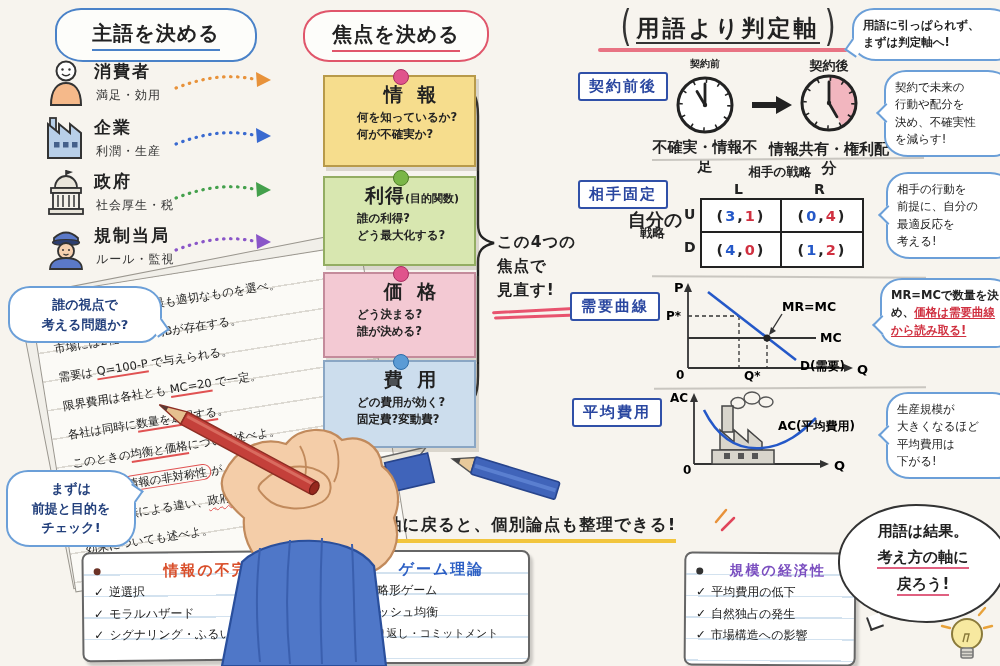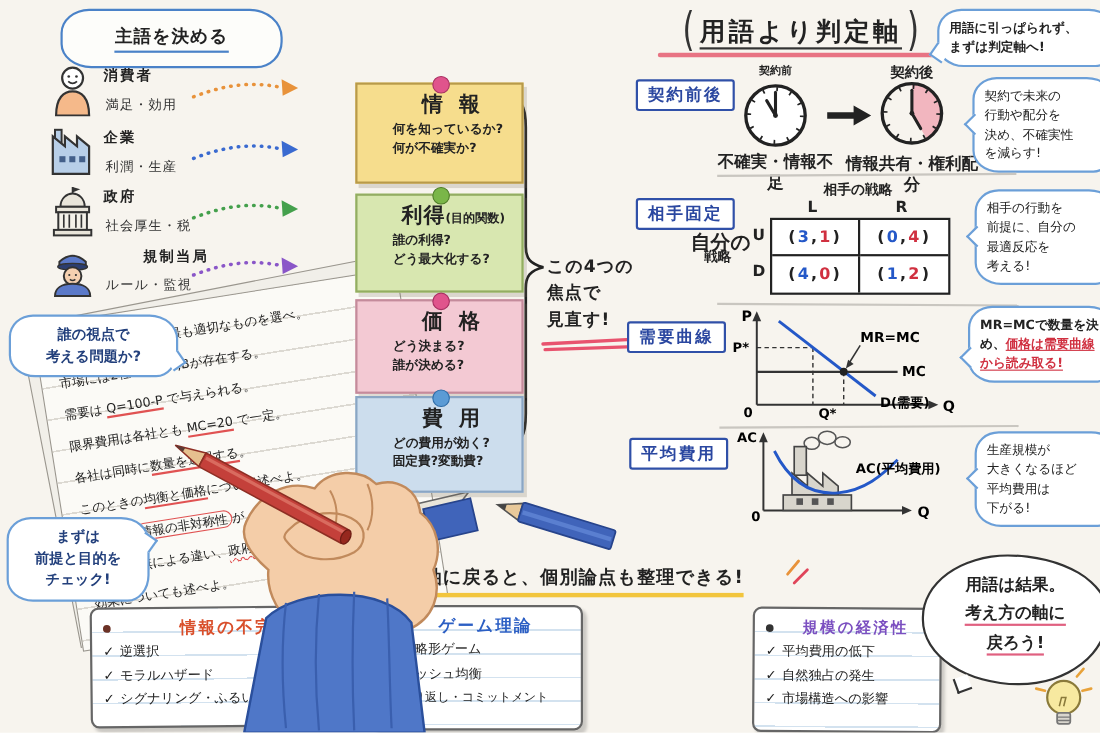--- a/index.html
+++ b/index.html
@@ -3,25 +3,25 @@
 <meta charset="utf-8">
 <style>
   html,body{margin:0;padding:0;}
   body{font-family:"DejaVu Sans",sans-serif;color:#222;}
   .canvas{position:relative;width:1000px;height:666px;background:#f7f4ee;overflow:hidden;}
   .abs{position:absolute;}
   
   .cloud{position:absolute;display:flex;align-items:center;justify-content:center;background:#fdfdfa;}
   .cloud-blue{border:2.5px solid #4a82c8;border-radius:26px 30px 24px 28px/22px 26px 24px 22px;}
   .cloud-red{border:2.5px solid #e0566b;border-radius:28px 24px 30px 26px/24px 22px 26px 24px;}
-  .cloud-title{font-size:16px;font-weight:bold;padding-bottom:2px;letter-spacing:1px;}
+  .cloud-title{font-size:20px;font-weight:bold;padding-bottom:2px;letter-spacing:1px;}
   .ul-blue{border-bottom:2.5px solid #4a82c8;}
   .ul-red{border-bottom:2.5px solid #e0566b;}
   
-  .actor-name{position:absolute;font-size:13px;font-weight:bold;letter-spacing:2px;}
+  .actor-name{position:absolute;font-size:17px;font-weight:bold;letter-spacing:2px;}
   .actor-desc{position:absolute;font-size:12px;color:#333;letter-spacing:1px;}
   
   .bubble{position:absolute;border:2px solid #6b9fd8;background:#fff;padding:7px 9px;font-size:11.5px;line-height:1.5;color:#222;border-radius:22px 26px 20px 24px/20px 22px 24px 20px;}
   .bubble .tail{position:absolute;width:12px;height:12px;background:#fff;}
   .bubble-dark{border-color:#333;}
   .bubble-lines div{white-space:nowrap;}
   .blue-ink{color:#23407c;font-weight:bold;}
   
   .note{position:absolute;width:124px;z-index:4;box-shadow:3px 4px 0 rgba(120,110,90,.22);padding-left:25px;}
   .note .pin{position:absolute;left:50%;top:-8px;margin-left:-7px;width:14px;height:14px;border-radius:50%;}
@@ -116,21 +116,21 @@
 
   <svg class="abs" style="left:44px;top:222px;" width="44" height="48" viewBox="0 0 44 48">
     <path d="M10,16 Q22,5 34,16 L34,20 L10,20 Z" fill="#5b79c8" stroke="#333" stroke-width="1.8"></path>
     <ellipse cx="22" cy="20.5" rx="13.5" ry="3" fill="#2c3e70" stroke="#333" stroke-width="1.2"></ellipse>
     <circle cx="22" cy="29" r="8" fill="#f5d0b0" stroke="#333" stroke-width="1.8"></circle>
     <circle cx="19" cy="28" r="1" fill="#333"></circle>
       <circle cx="25" cy="28" r="1" fill="#333"></circle>
     <path d="M19.5,32 Q22,34 24.5,32" fill="none" stroke="#333" stroke-width="1.3"></path>
     <path d="M6,47 C6,40 12,36 22,36 C32,36 38,40 38,47 Z" fill="#5b79c8" stroke="#333" stroke-width="1.8"></path>
   </svg>
-  <div class="actor-name" style="left:94px;top:224px;margin-left:36px;">規制当局</div>
+  <div class="actor-name" style="left:94px;top:224px;">規制当局</div>
   <div class="actor-desc" style="left:96px;top:251px;">ルール・監視</div>
   <svg class="abs" style="left:172px;top:230px;" width="100" height="26" viewBox="0 0 100 26">
     <path d="M4,20 C35,8 60,6 86,12" fill="none" stroke="#8a56c8" stroke-width="3.2" stroke-dasharray="0.5 6.5" stroke-linecap="round"></path>
     <polygon points="84,4 99,12 85,19" fill="#8a56c8"></polygon>
   </svg>
 
   <div class="sheet" style="left:42px;top:262px;width:332px;height:296px;transform:rotate(-11deg);background:#f1efe9;"></div>
   <div class="sheet ruled" style="left:50px;top:268px;width:334px;height:298px;transform:rotate(-9deg);padding:0;">
     <div style="padding:12px 8px 0 16px;">
       <div class="nb-line"><span>次の状況について、最も適切なものを選べ。</span></div>
@@ -151,20 +151,23 @@
     <div class="tail" style="right:-7px;bottom:6px;border-right:2px solid #6b9fd8;border-bottom:2px solid #6b9fd8;transform:rotate(-35deg);"></div>
   </div>
 
   <div class="bubble bubble-lines" style="left:6px;top:470px;width:108px;text-align:center;z-index:5;">
     <div class="blue-ink" style="font-size:13px;">まずは</div>
     <div class="blue-ink" style="font-size:13px;">前提と目的を</div>
     <div class="blue-ink" style="font-size:13px;">チェック!</div>
     <div class="tail" style="right:-7px;top:14px;border-right:2px solid #6b9fd8;border-top:2px solid #6b9fd8;transform:rotate(35deg);"></div>
   </div>
 
+  <div class="cloud cloud-red" style="left:303px;top:10px;width:182px;height:48px;z-index:4;">
+    <span class="cloud-title ul-red">焦点を決める</span>
+  </div>
 
   <div class="note" style="left:323px;top:75px;height:88px;background:#f6dd8d;border:2px solid #b89a4a;">
     <div class="pin" style="background:#e0548c;border:1.5px solid #a83062;"></div>
     <div class="note-title">情 報</div>
     <div class="note-line">何を知っているか?</div>
     <div class="note-line">何が不確実か?</div>
   </div>
 
   <div class="note" style="left:323px;top:176px;height:86px;background:#d8e7b0;border:2px solid #93ad62;">
     <div class="pin" style="background:#7ab648;border:1.5px solid #4e7c28;"></div>

